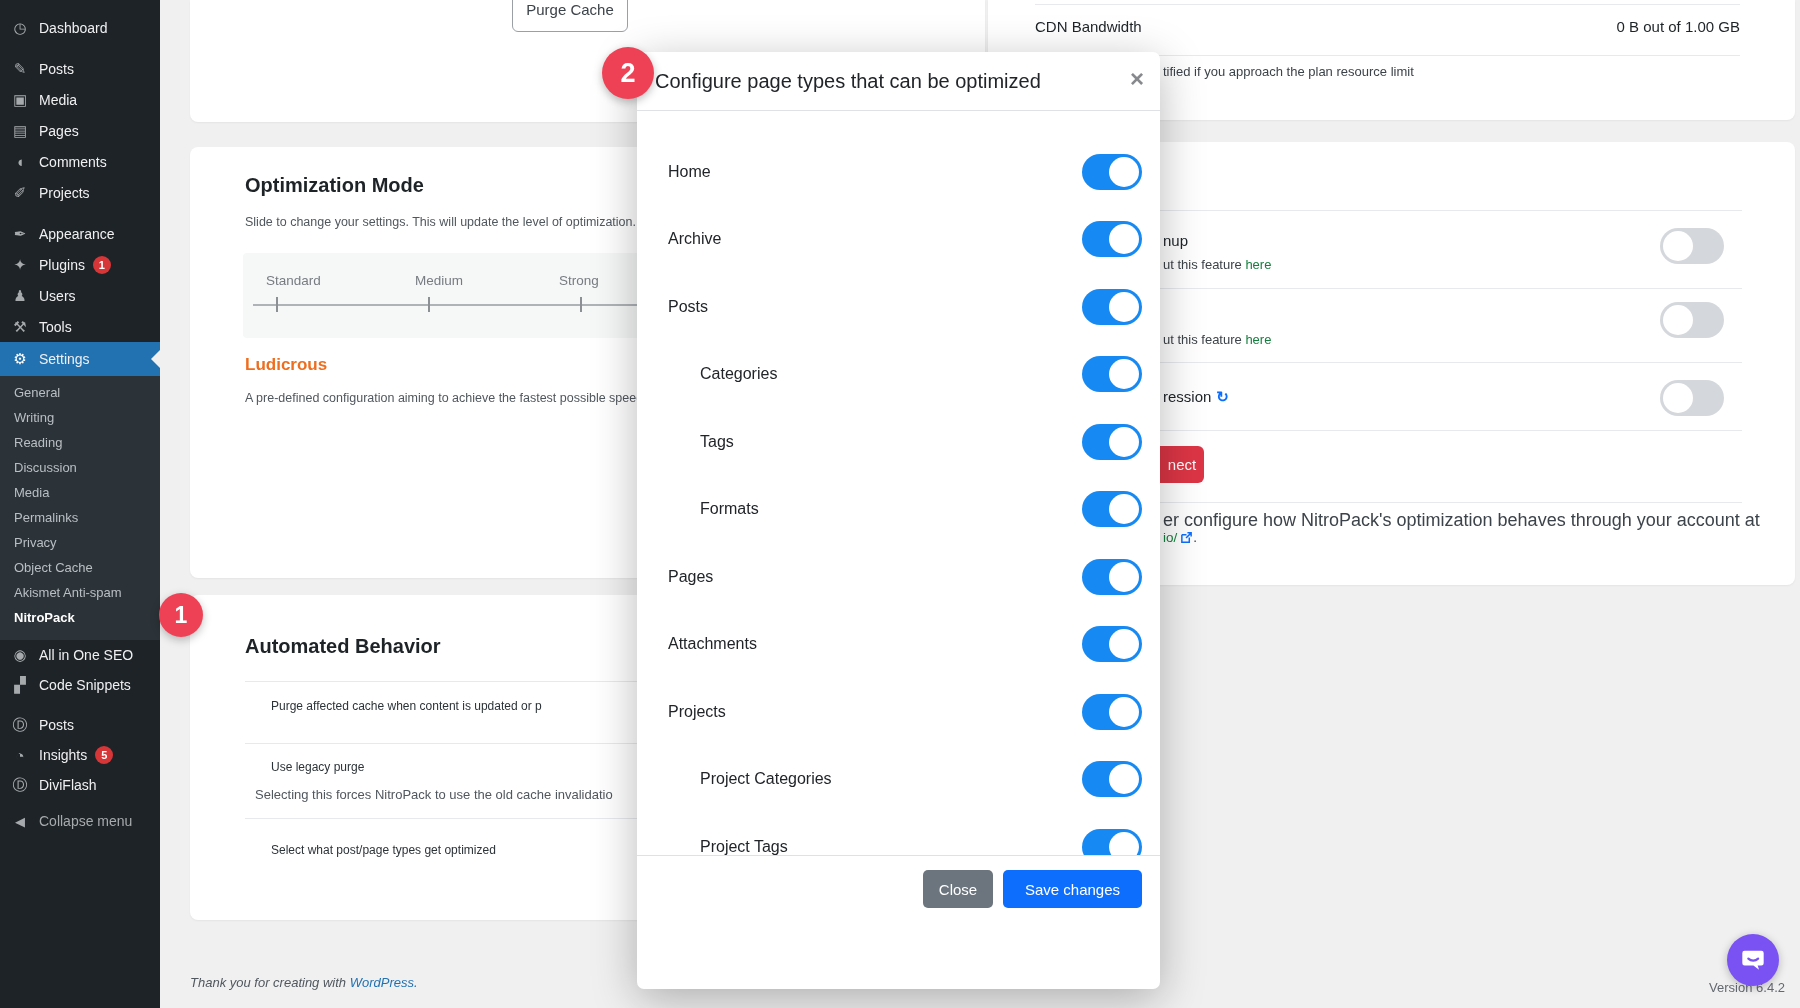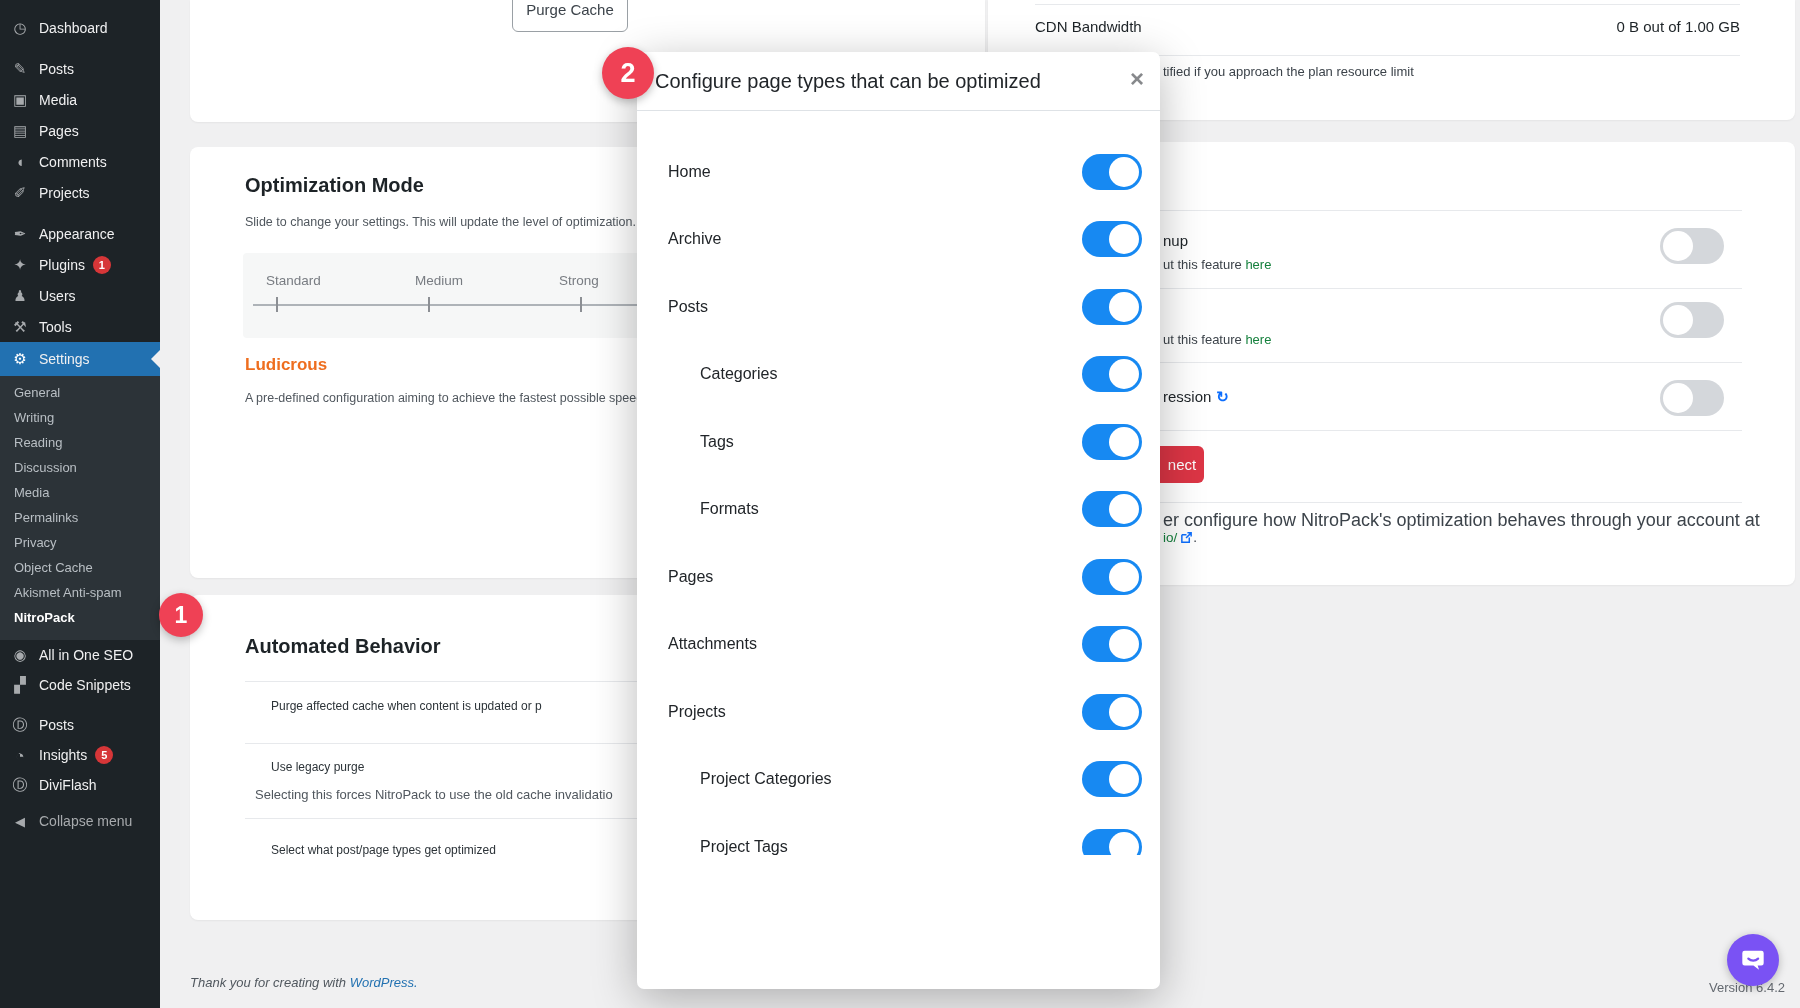--- a/index.html
+++ b/index.html
@@ -333,20 +333,24 @@
             <span class="knob"></span>
           </div>
         </div>
       <div class="m-row indent" style="top:651px;">
           <span class="m-label">Project Categories</span>
           <div class="toggle on m-toggle">
             <span class="knob"></span>
           </div>
         </div>
     </div>
+    <div id="modal-footer">
+      <button class="m-btn" id="close-btn">Close</button>
+      <button class="m-btn" id="save-btn">Save changes</button>
+    </div>
   </div>
 
   <div class="step-badge" id="step2">2</div>
 
   <div id="thanks">
     <span>Thank you for creating with</span>
     <a>WordPress.</a>
   </div>
   <div id="version">Version 6.4.2</div>
 

